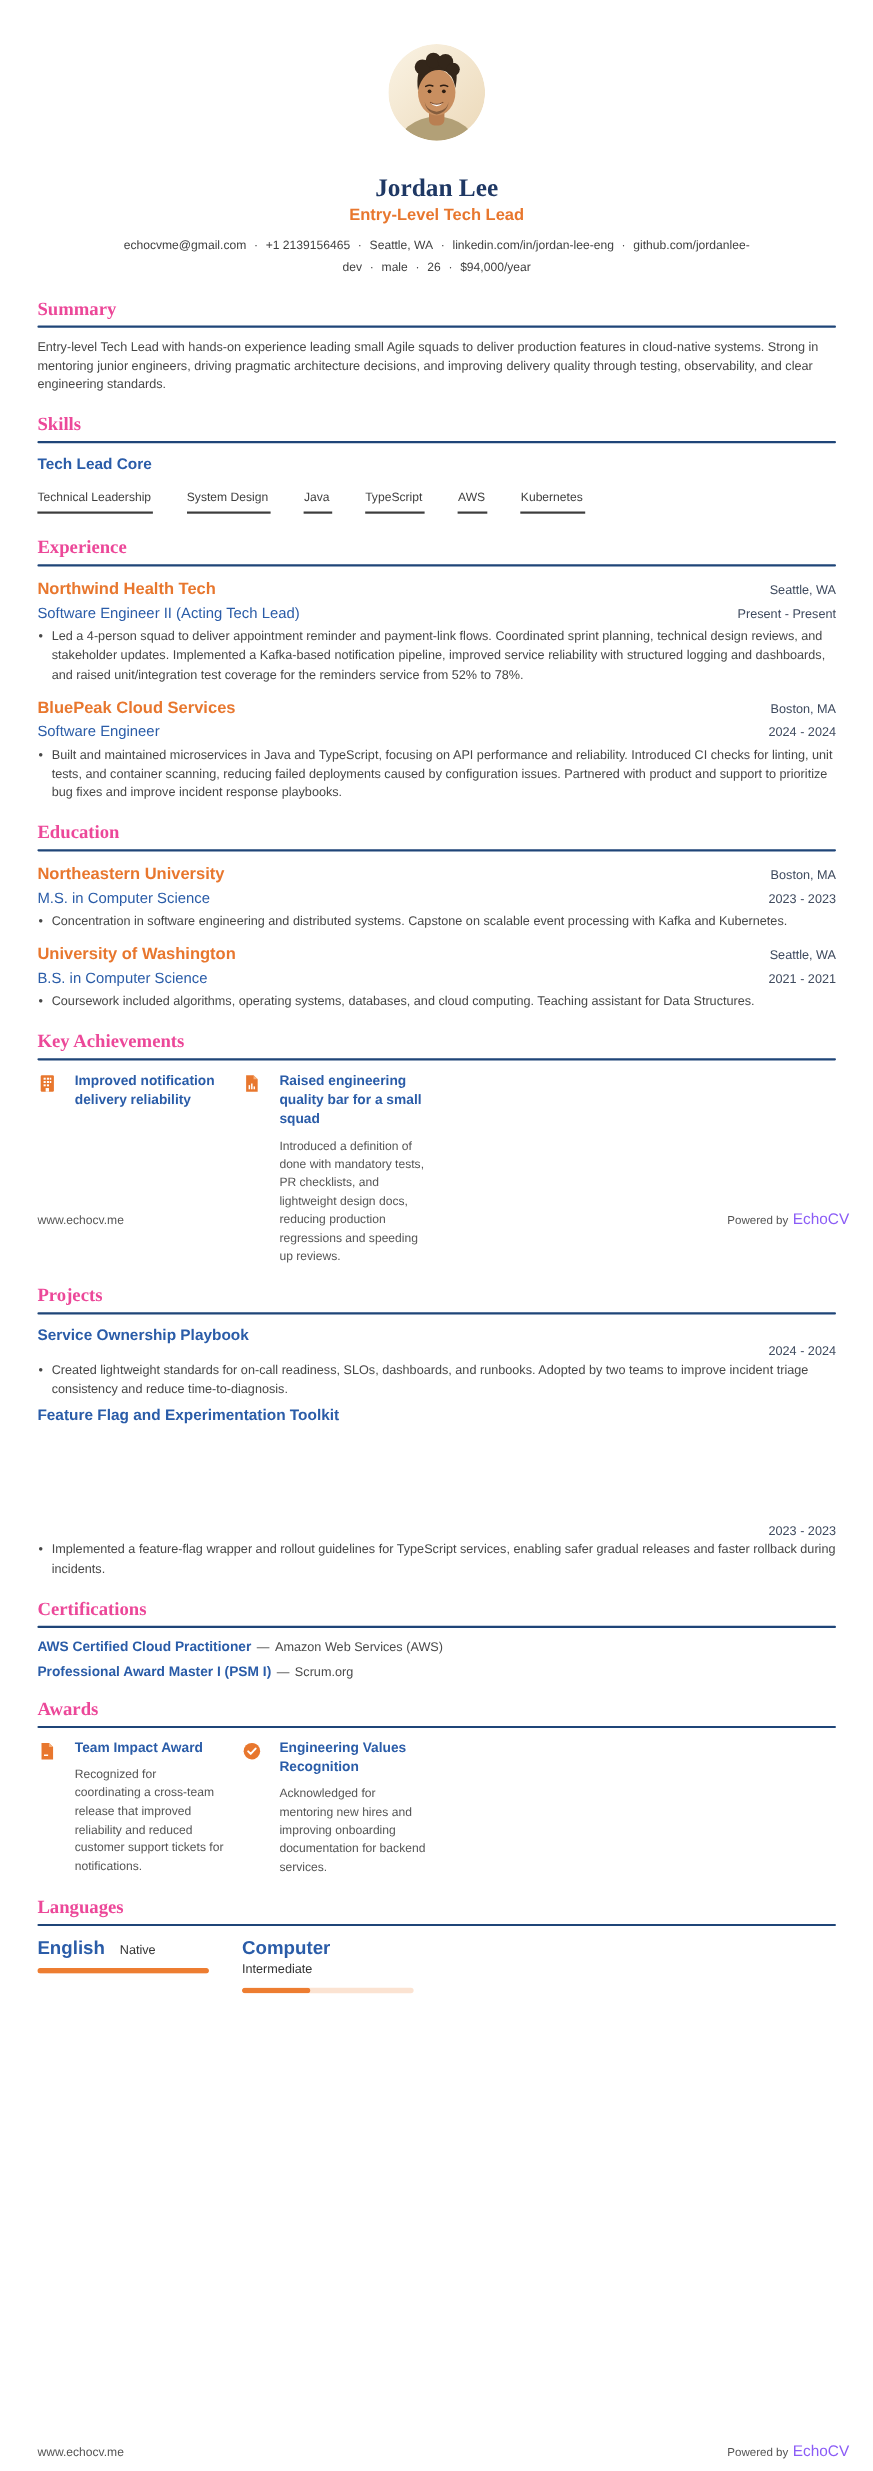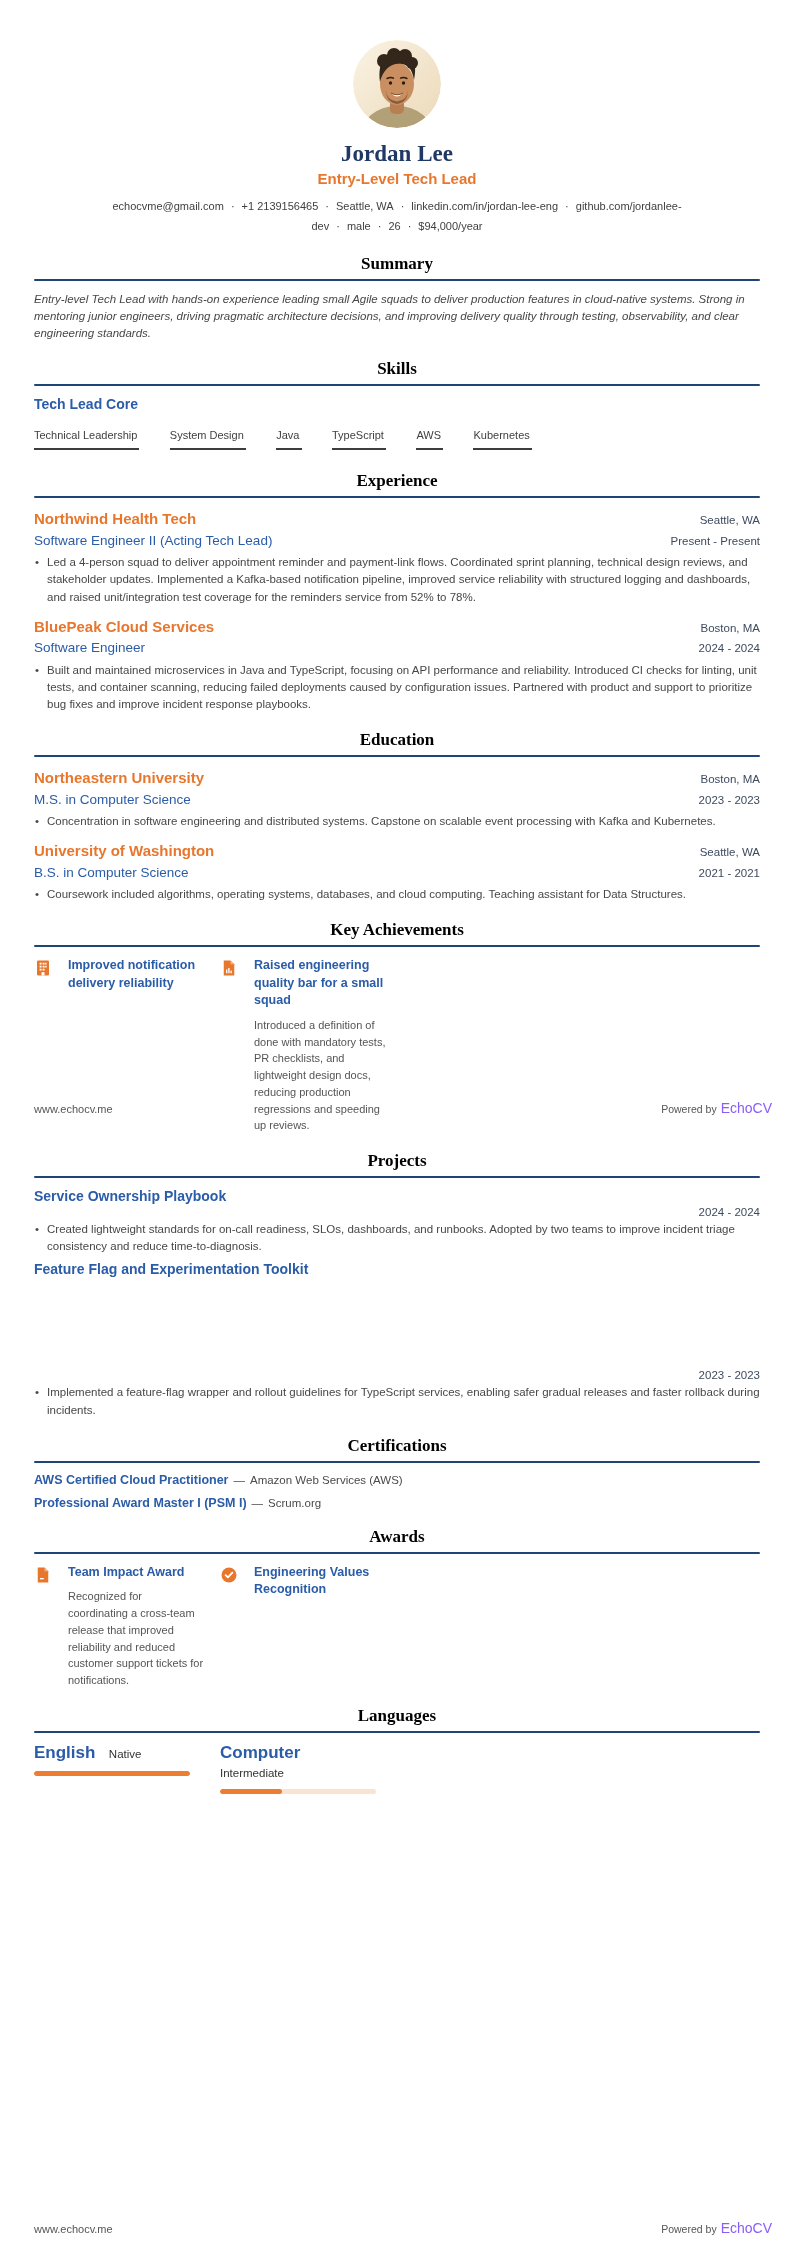--- a/index.html
+++ b/index.html
@@ -4,32 +4,32 @@
 <style>
   html,body{margin:0;padding:0;}
   body{
     width:794px;height:2246px;position:relative;background:#ffffff;
     font-family:"Liberation Sans", sans-serif;color:#474747;overflow:hidden;
   }
   .content{padding:0 34px;}
   
   .header{text-align:center;padding-top:40px;}
   .avatar{width:88px;height:88px;border-radius:50%;overflow:hidden;margin:0 auto;}
-  .name{font-family:"Liberation Serif", serif;font-size:23px;font-weight:bold;color:#1f3864;margin:13px 0 3px;}
+  .name{font-family:"Liberation Serif", serif;font-size:23px;font-weight:bold;color:#1f3864;margin:30px 0 3px;}
   .job-title{font-size:15px;font-weight:bold;color:#e8772e;margin-bottom:9px;}
   .contact{font-size:11px;color:#3f3f3f;line-height:1.85;max-width:712px;margin:0 auto;}
   .contact .sep{color:#3f3f3f;margin:0 7px;}
   .contact .link{cursor:default;}
   
   h2.sec-heading{
-    font-family:"Liberation Serif", serif;font-size:17px;font-weight:bold;color:#000000;
-    text-align:center;margin:17px 0 5px;
+    font-family:"Liberation Serif", serif;font-size:17px;font-weight:bold;color:#ec4899;
+    text-align:left;margin:17px 0 5px;
   }
   .sec-rule{height:2px;background:#1f4578;border-radius:1px;margin-bottom:10px;}
-  .body-text{font-size:11.5px;line-height:1.5;color:#474747;margin:0;font-style:italic;}
+  .body-text{font-size:11.5px;line-height:1.5;color:#474747;margin:0;}
   
   .skill-group{font-size:14px;font-weight:bold;color:#2a5ca8;margin:2px 0 13px;}
   .skill-row{margin-bottom:4px;}
   .skill-chip{display:inline-block;font-size:11px;color:#3f3f3f;border-bottom:2px solid #3d3d3d;
     padding:0 2px 7px 0;margin:0 26px 4px 0;}
   
   .entry{margin-bottom:10px;}
   .entry-row{display:flex;justify-content:space-between;align-items:baseline;}
   .company{font-size:15px;font-weight:bold;color:#e8772e;line-height:1.5;}
   .role{font-size:13.5px;font-weight:normal;color:#2a5ca8;line-height:1.5;}
@@ -290,20 +290,21 @@
       </div>
       <div class="card">
         <span class="icon-box">
           <svg width="18" height="18" viewBox="0 0 24 24">
             <circle cx="12" cy="12" r="10" fill="#e8772e"></circle>
             <path d="M7.5 12.2 L10.5 15.2 L16.5 8.8" stroke="#ffffff" stroke-width="2.4" fill="none" stroke-linecap="round" stroke-linejoin="round"></path>
           </svg>
         </span>
         <div>
           <div class="card-title">Engineering Values Recognition</div>
+          <div class="card-body">Acknowledged for mentoring new hires and improving onboarding documentation for backend services.</div>
         </div>
       </div>
     </div>
   </section>
 
   <section>
     <h2 class="sec-heading">Languages</h2>
     <div class="sec-rule"></div>
     <div class="lang-grid">
       <div class="lang">

